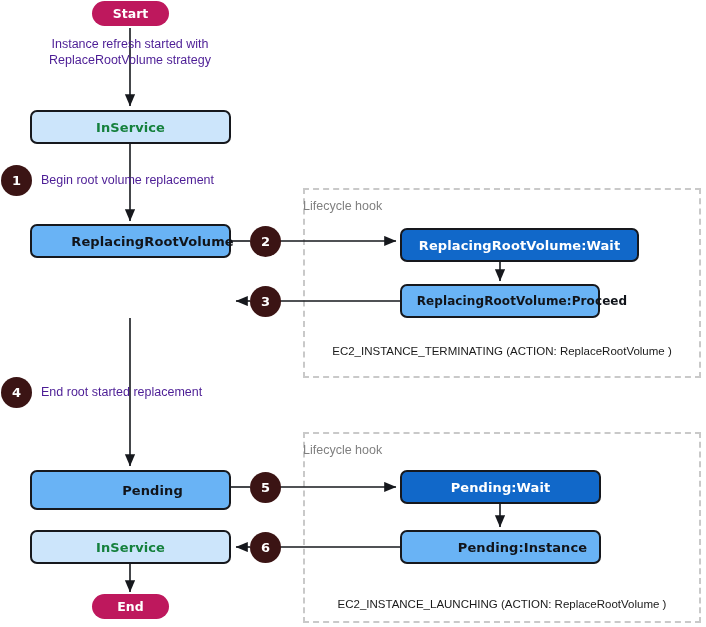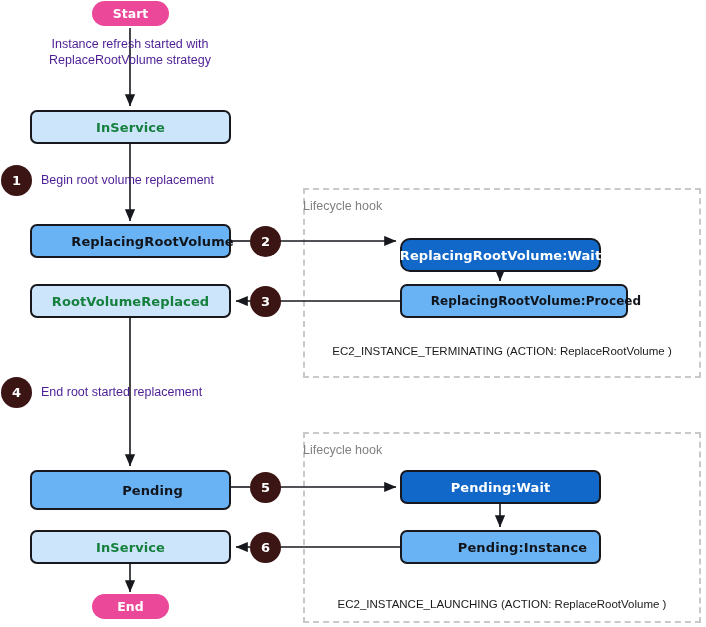--- a/index.html
+++ b/index.html
@@ -58,21 +58,21 @@
     white-space: nowrap;
   }
   .fill-light  { background: #cce5fb; color: #15803d; }
   .fill-medium { background: #69b3f5; color: #11141a; padding-left: 44px; }
   .fill-dark   { background: #1168c9; color: #ffffff; }
 
   
   .pill {
     position: absolute;
     box-sizing: border-box;
-    background: #ec4899;
+    background: #be185d;
     color: #ffffff;
     border-radius: 999px;
     display: flex;
     align-items: center;
     justify-content: center;
     font-weight: bold;
     font-size: 12.5px;
     font-family: "DejaVu Sans", sans-serif;
   }
 
@@ -164,29 +164,28 @@
     <line x1="130" y1="564" x2="130" y2="592" stroke="#16181d" stroke-width="1.6" marker-end="url(#arrow)"></line>
   </svg>
 
   <div class="pill" style="left:92px; top:1px; width:77px; height:25px;">Start</div>
   <div class="pill" style="left:92px; top:594px; width:77px; height:25px;">End</div>
 
   <div class="state-box fill-light" style="left:30px; top:110px; width:201px; height:34px;">InService</div>
 
   <div class="state-box fill-medium" style="left:30px; top:224px; width:201px; height:34px;">ReplacingRootVolume</div>
 
-  <div class="state-box fill-light" style="left:30px; top:284px; width:201px; height:34px;">RootVolumeReplaced</div>
 
   <div class="state-box fill-medium" style="left:30px; top:470px; width:201px; height:40px;">Pending</div>
 
   <div class="state-box fill-light" style="left:30px; top:530px; width:201px; height:34px;">InService</div>
 
-  <div class="state-box fill-dark" style="left:400px; top:238px; width:201px; height:34px;border-radius:10px;">ReplacingRootVolume:Wait</div>
-
-  <div class="state-box fill-medium" style="left:400px; top:284px; width:228px; height:34px; font-size:12px;">ReplacingRootVolume:Proceed</div>
+  <div class="state-box fill-dark" style="left:400px; top:228px; width:239px; height:34px;">ReplacingRootVolume:Wait</div>
+
+  <div class="state-box fill-medium" style="left:400px; top:284px; width:200px; height:34px; font-size:12px;">ReplacingRootVolume:Proceed</div>
 
   <div class="state-box fill-dark" style="left:400px; top:470px; width:201px; height:34px;">Pending:Wait</div>
 
   <div class="state-box fill-medium" style="left:400px; top:530px; width:201px; height:34px;">Pending:Instance</div>
 
   <div class="step-badge" style="left:1px; top:165px;">1</div>
   <div class="step-badge" style="left:250px; top:226px;">2</div>
   <div class="step-badge" style="left:250px; top:286px;">3</div>
   <div class="step-badge" style="left:1px; top:377px;">4</div>
   <div class="step-badge" style="left:250px; top:472px;">5</div>

